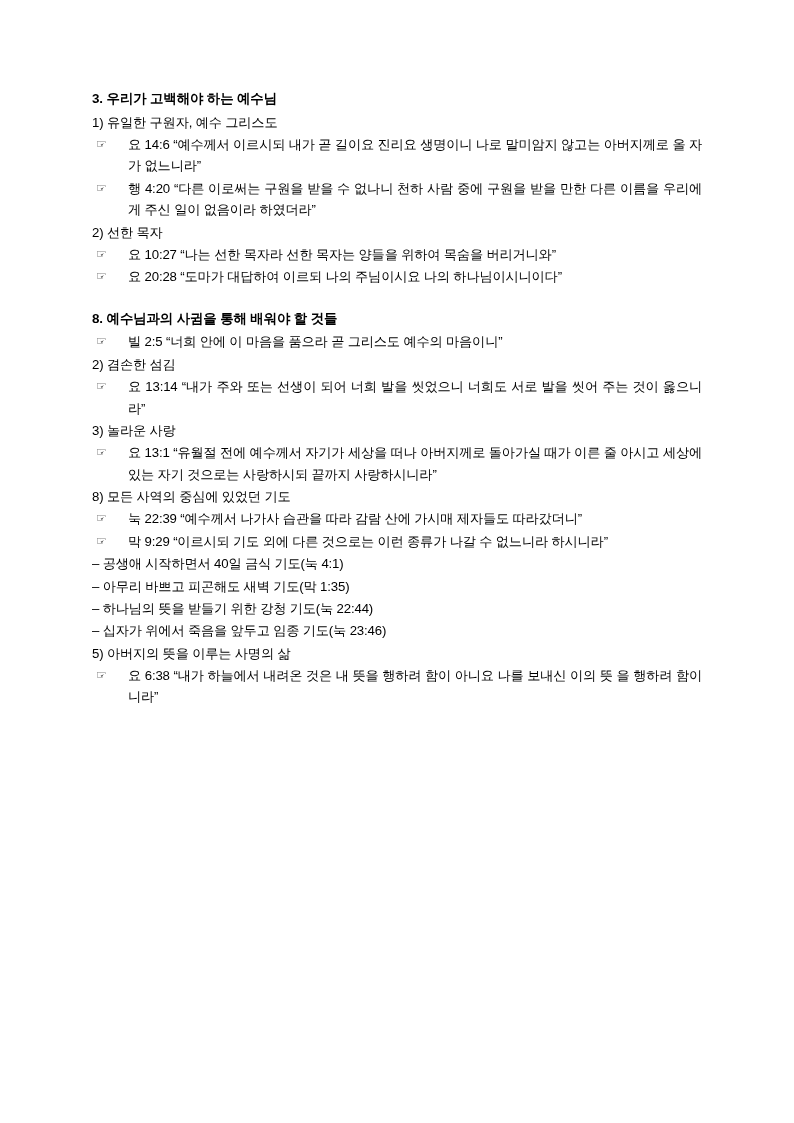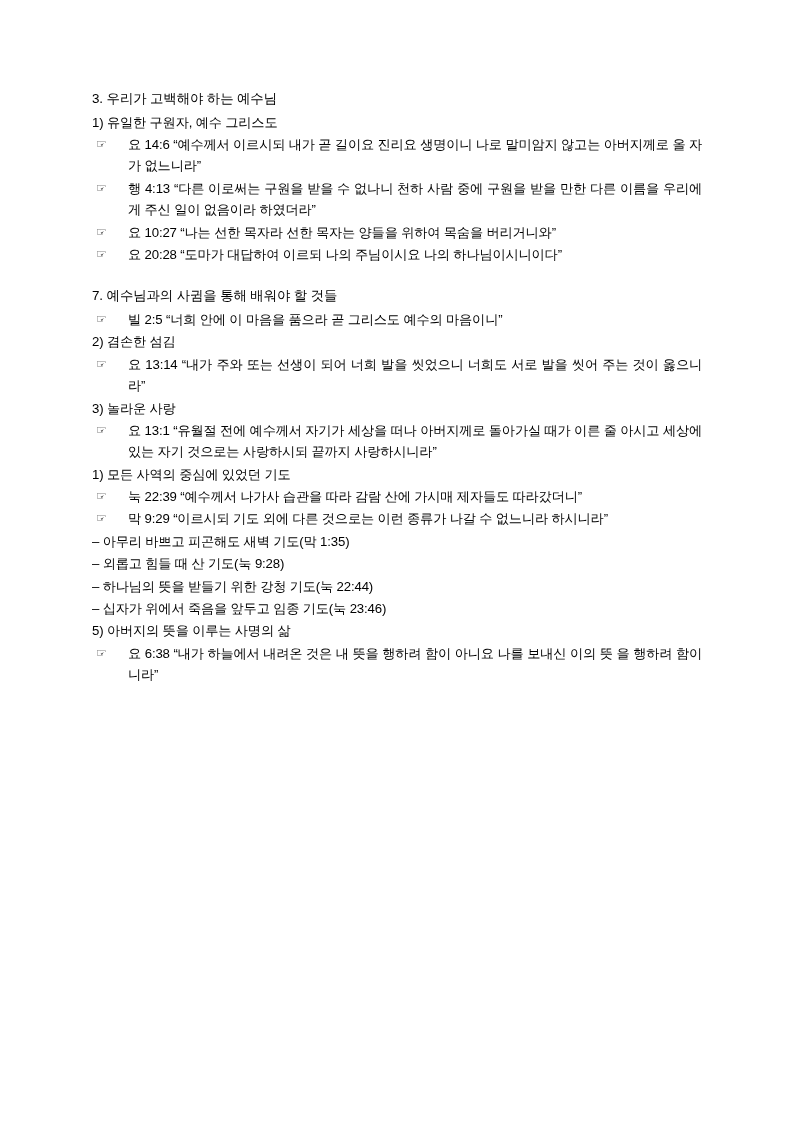--- a/index.html
+++ b/index.html
@@ -22,21 +22,21 @@
     padding: 88px 92px 60px 92px;
   }
   .doc {
     font-size: 13.2px;
     line-height: 1.62;
   }
   .section {
     margin-bottom: 0;
   }
   .section-heading {
-    font-weight: normal;
+    font-weight: bold;
     font-size: 13.4px;
     letter-spacing: -0.1px;
     margin: 0 0 2px 0;
   }
   .sub-item {
     margin: 0 0 1px 0;
     padding-left: 0;
     letter-spacing: -0.15px;
   }
   .verse {
@@ -79,40 +79,41 @@
 
       <p class="sub-item">1) 유일한 구원자, 예수 그리스도</p>
 
       <p class="verse">
         <span class="bullet">☞</span>
         <span class="verse-text">요 14:6 “예수께서 이르시되 내가 곧 길이요 진리요 생명이니 나로 말미암지 않고는 아버지께로 올 자가 없느니라”</span>
       </p>
 
       <p class="verse">
         <span class="bullet">☞</span>
-        <span class="verse-text">행 4:13 “다른 이로써는 구원을 받을 수 없나니 천하 사람 중에 구원을 받을 만한 다른 이름을 우리에게 주신 일이 없음이라 하였더라”</span>
+        <span class="verse-text">행 4:20 “다른 이로써는 구원을 받을 수 없나니 천하 사람 중에 구원을 받을 만한 다른 이름을 우리에게 주신 일이 없음이라 하였더라”</span>
       </p>
 
+      <p class="sub-item">2) 선한 목자</p>
 
       <p class="verse">
         <span class="bullet">☞</span>
         <span class="verse-text">요 10:27 “나는 선한 목자라 선한 목자는 양들을 위하여 목숨을 버리거니와”</span>
       </p>
 
 
       <p class="verse">
         <span class="bullet">☞</span>
         <span class="verse-text">요 20:28 “도마가 대답하여 이르되 나의 주님이시요 나의 하나님이시니이다”</span>
       </p>
     </div>
 
     <div class="gap"></div>
 
     <div class="section">
-      <p class="section-heading">7. 예수님과의 사귐을 통해 배워야 할 것들</p>
+      <p class="section-heading">8. 예수님과의 사귐을 통해 배워야 할 것들</p>
 
 
       <p class="verse">
         <span class="bullet">☞</span>
         <span class="verse-text">빌 2:5 “너희 안에 이 마음을 품으라 곧 그리스도 예수의 마음이니”</span>
       </p>
 
       <p class="sub-item">2) 겸손한 섬김</p>
 
       <p class="verse">
@@ -120,34 +121,34 @@
         <span class="verse-text">요 13:14 “내가 주와 또는 선생이 되어 너희 발을 씻었으니 너희도 서로 발을 씻어 주는 것이 옳으니라”</span>
       </p>
 
       <p class="sub-item">3) 놀라운 사랑</p>
 
       <p class="verse">
         <span class="bullet">☞</span>
         <span class="verse-text">요 13:1 “유월절 전에 예수께서 자기가 세상을 떠나 아버지께로 돌아가실 때가 이른 줄 아시고 세상에 있는 자기 것으로는 사랑하시되 끝까지 사랑하시니라”</span>
       </p>
 
-      <p class="sub-item">1) 모든 사역의 중심에 있었던 기도</p>
+      <p class="sub-item">8) 모든 사역의 중심에 있었던 기도</p>
 
       <p class="verse">
         <span class="bullet">☞</span>
         <span class="verse-text">눅 22:39 “예수께서 나가사 습관을 따라 감람 산에 가시매 제자들도 따라갔더니”</span>
       </p>
 
       <p class="verse">
         <span class="bullet">☞</span>
         <span class="verse-text">막 9:29 “이르시되 기도 외에 다른 것으로는 이런 종류가 나갈 수 없느니라 하시니라”</span>
       </p>
 
+      <p class="dash-item">– 공생애 시작하면서 40일 금식 기도(눅 4:1)</p>
       <p class="dash-item">– 아무리 바쁘고 피곤해도 새벽 기도(막 1:35)</p>
-      <p class="dash-item">– 외롭고 힘들 때 산 기도(눅 9:28)</p>
       <p class="dash-item">– 하나님의 뜻을 받들기 위한 강청 기도(눅 22:44)</p>
       <p class="dash-item">– 십자가 위에서 죽음을 앞두고 임종 기도(눅 23:46)</p>
 
       <p class="sub-item">5) 아버지의 뜻을 이루는 사명의 삶</p>
 
       <p class="verse">
         <span class="bullet">☞</span>
         <span class="verse-text">요 6:38 “내가 하늘에서 내려온 것은 내 뜻을 행하려 함이 아니요 나를 보내신 이의 뜻 을 행하려 함이니라”</span>
       </p>
     </div>

